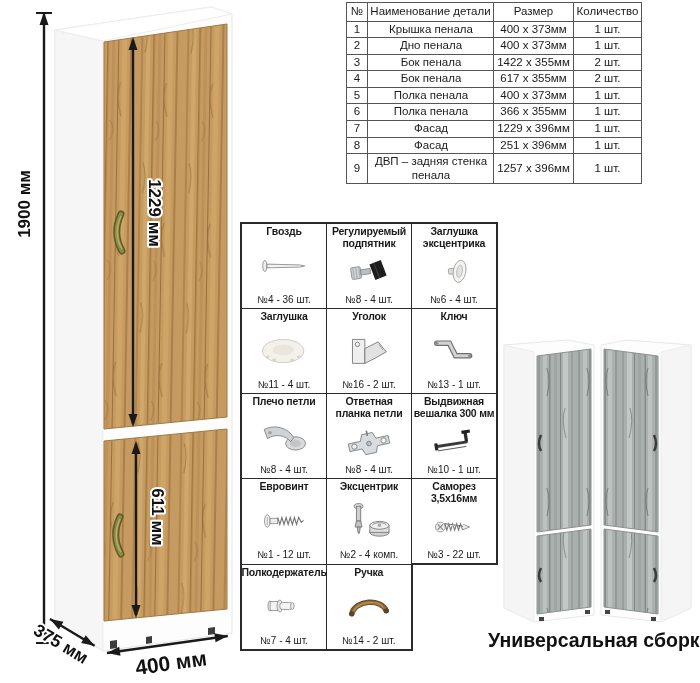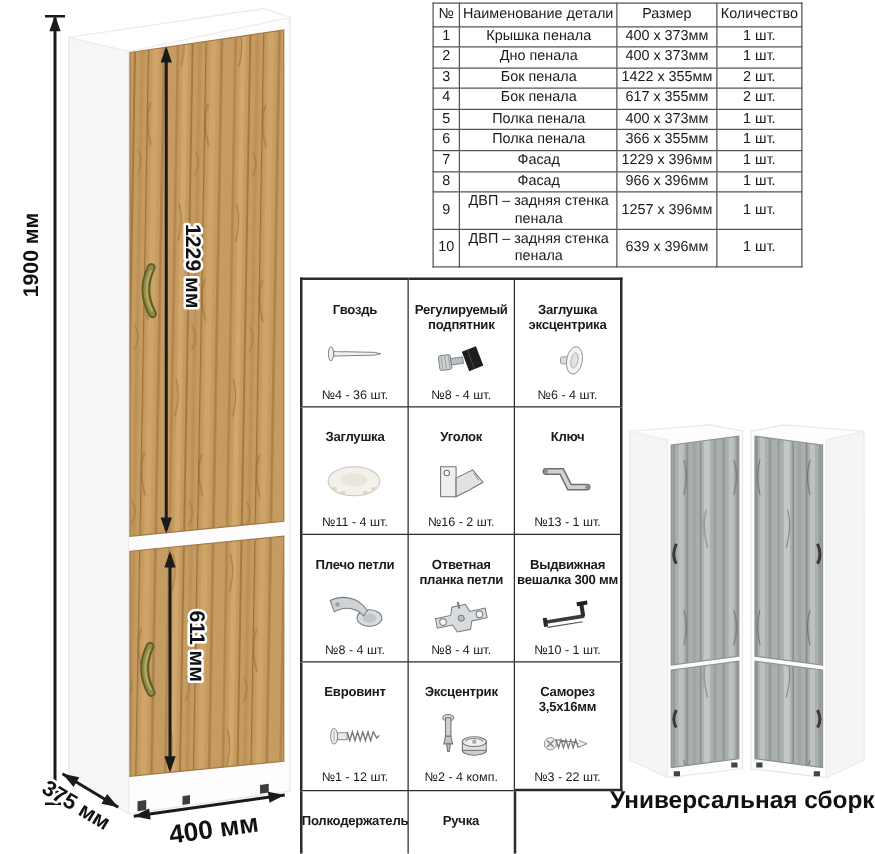--- a/index.html
+++ b/index.html
@@ -17,21 +17,21 @@
   table.parts td{border:1px solid #555;padding:1px 3px;vertical-align:middle;}
   table.parts td.c{text-align:center;}
   table.parts td.l{text-align:center;padding-left:4px;}
   table.parts tr.hd td{text-align:center;padding:2px 1px;}
 
   
   table.hw{border-collapse:collapse;table-layout:fixed;width:254px;}
   table.hw td{width:84px;height:84px;border:1px solid #2b2b2b;padding:0;vertical-align:top;background:#fff;}
   table.hw td.bt{border-top-width:2px;} table.hw td.bl{border-left-width:2px;}
   table.hw td.br{border-right-width:2px;} table.hw td.bb{border-bottom-width:2px;}
-  .cell{height:84px;display:flex;flex-direction:column;align-items:center;justify-content:space-between;padding:2px 1px;box-sizing:border-box;margin-top:17px;}
+  .cell{height:84px;display:flex;flex-direction:column;align-items:center;justify-content:space-between;padding:2px 1px;box-sizing:border-box;}
   .cell .t{font-weight:bold;font-size:10.5px;line-height:1.12;text-align:center;letter-spacing:-0.2px;}
   .cell .q{font-weight:normal;font-size:10px;padding-bottom:1px;white-space:nowrap;}
   .cell .ic{flex:1;display:flex;align-items:center;justify-content:center;min-height:0;overflow:hidden;width:100%;}
   .cell .ic svg{max-height:100%;}
 
   .caption{font-weight:bold;font-size:19.5px;color:#111;text-align:center;white-space:nowrap;}
 </style>
 </head>
 <body>
 
@@ -168,33 +168,27 @@
         </tr>
       <tr>
           <td class="c">7</td>
           <td class="l">Фасад</td>
           <td class="c">1229 х 396мм</td>
           <td class="c">1 шт.</td>
         </tr>
       <tr>
           <td class="c">8</td>
           <td class="l">Фасад</td>
-          <td class="c">966 х 396мм</td>
+          <td class="c">251 х 396мм</td>
           <td class="c">1 шт.</td>
         </tr>
       <tr>
           <td class="c">9</td>
           <td class="l">ДВП – задняя стенка пенала</td>
           <td class="c">1257 х 396мм</td>
-          <td class="c">1 шт.</td>
-        </tr>
-      <tr>
-          <td class="c">10</td>
-          <td class="l">ДВП – задняя стенка пенала</td>
-          <td class="c">639 х 396мм</td>
           <td class="c">1 шт.</td>
         </tr>
     </tbody>
   </table>
 
   <table class="hw abs" style="left:240px;top:222px;">
     <tbody>
     <tr>
       <td class="bt bl">
             <div class="cell">

